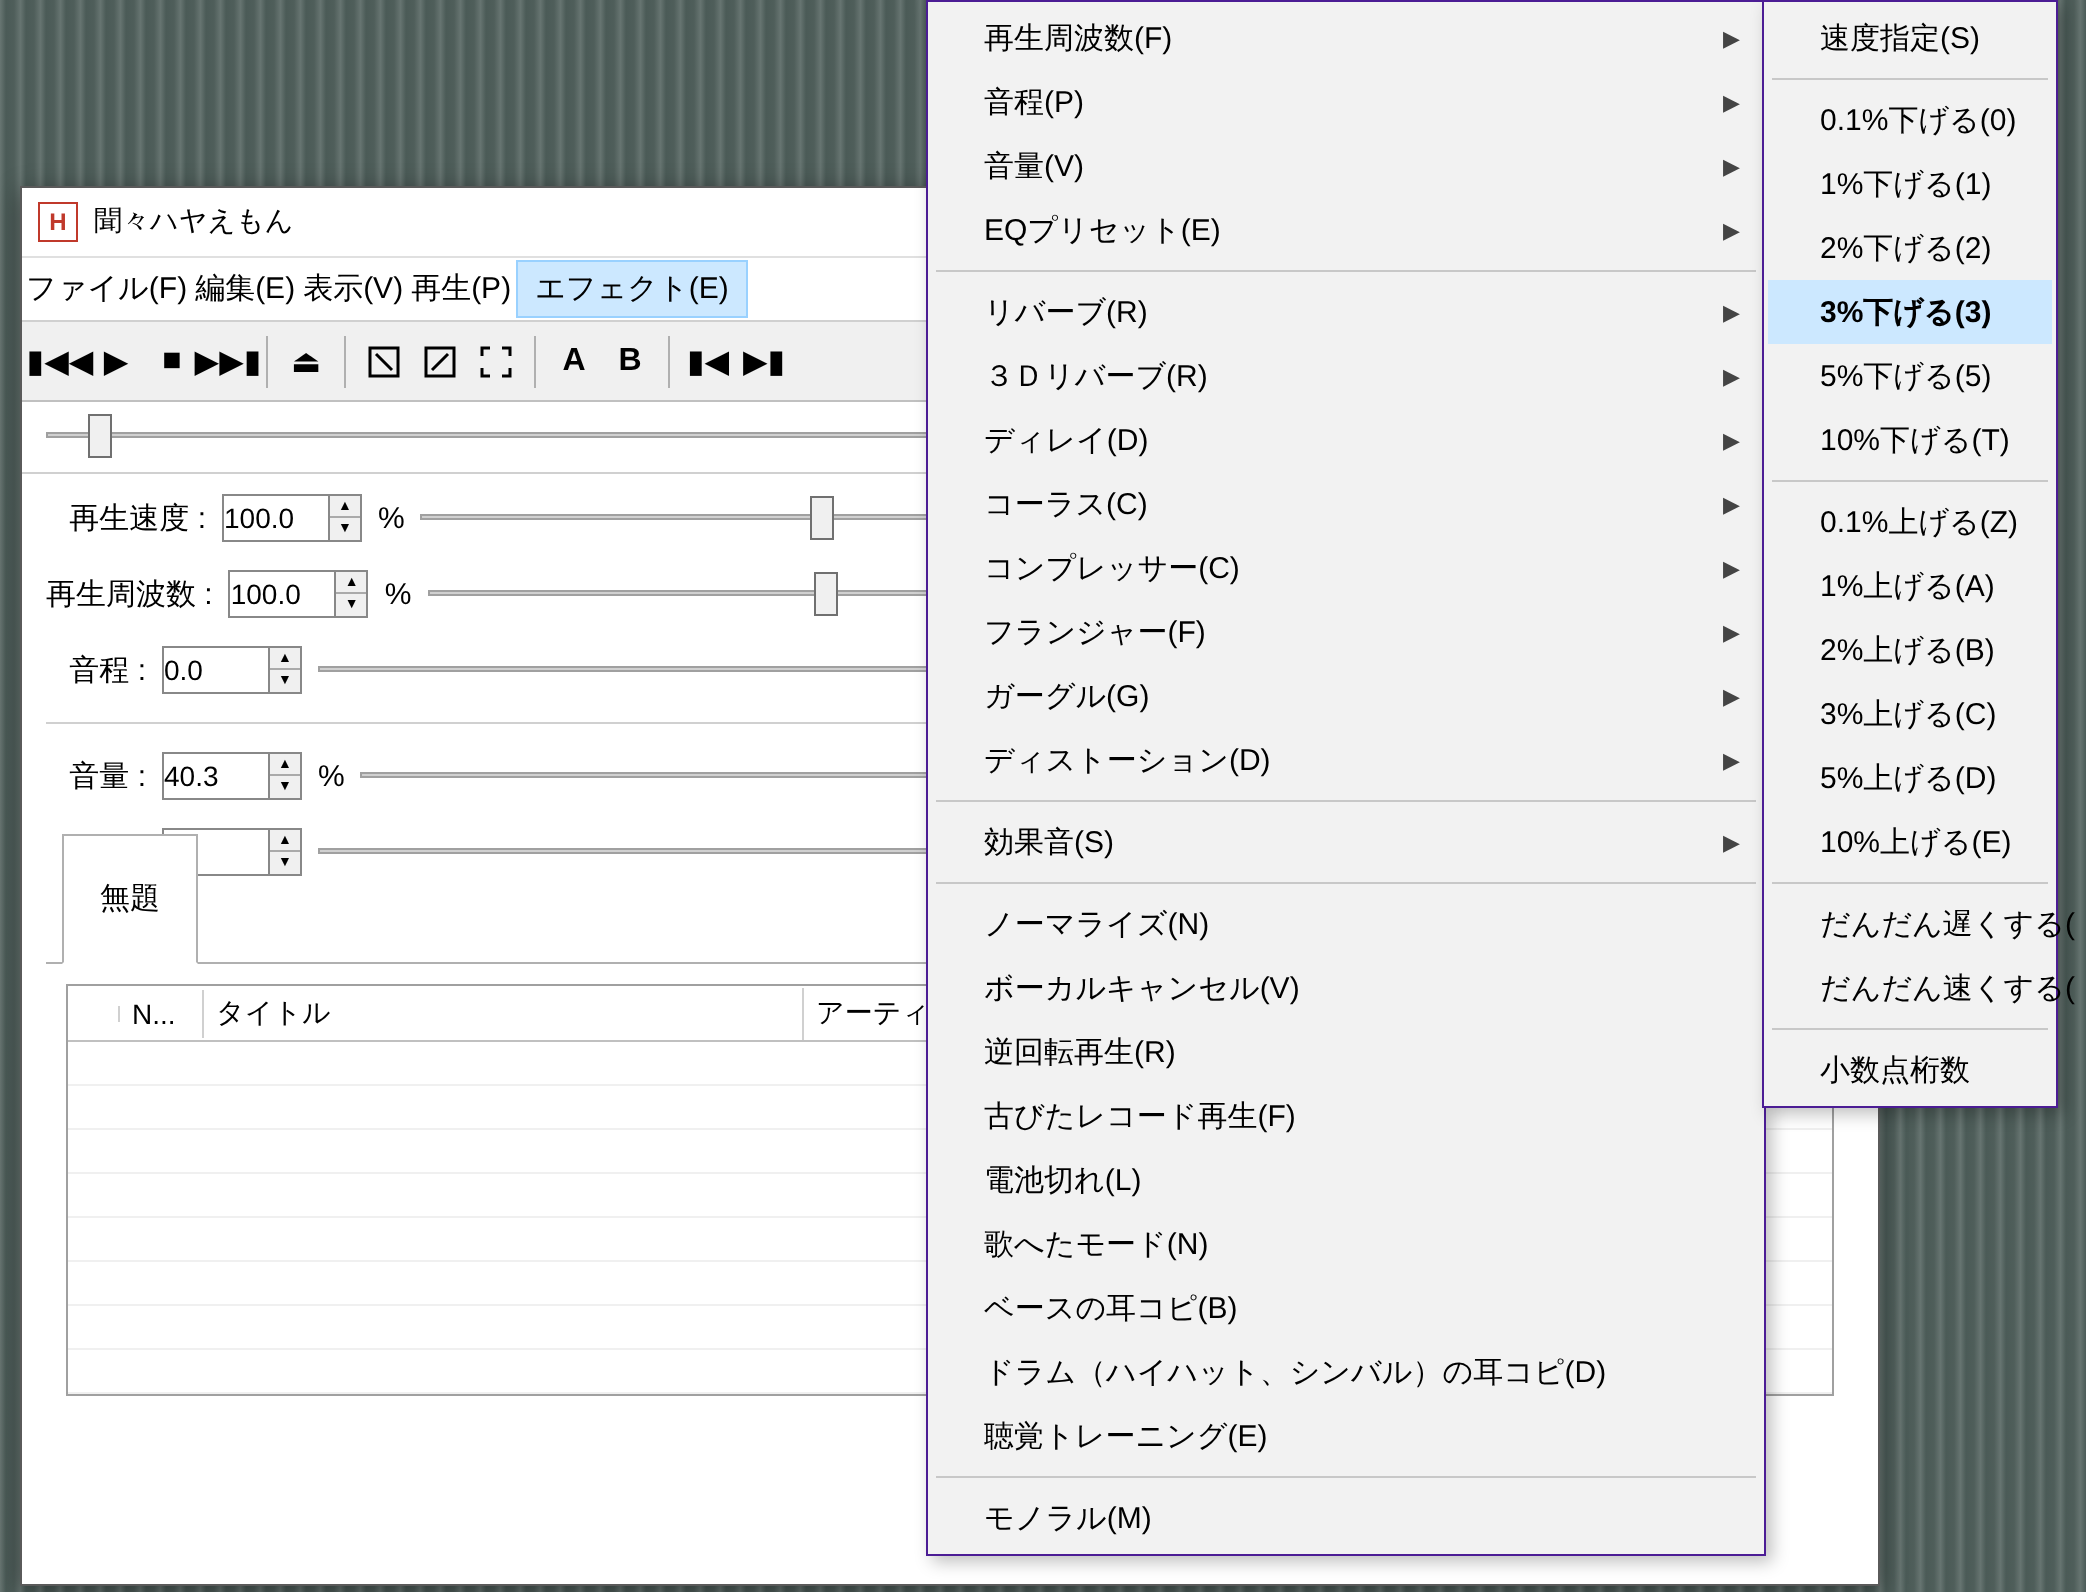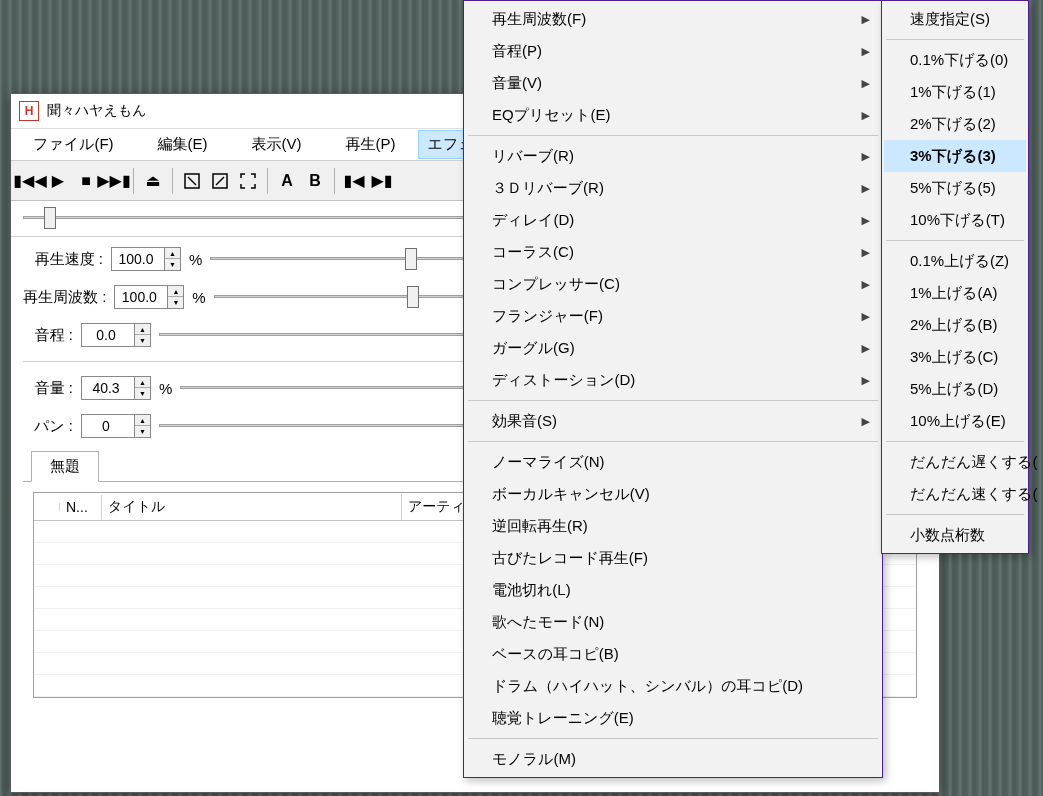--- a/index.html
+++ b/index.html
@@ -38,21 +38,21 @@
   }
   .app-title { font-size: 14px; }
   .menubar {
     height: 32px;
     display: flex;
     align-items: center;
     border-bottom: 1px solid #d0d0d0;
     background: #ffffff;
   }
   .menu-item {
-    padding: 5px 22px;
+    padding: 5px 2px;
     font-size: 15px;
     cursor: default;
   }
   .menu-item.active { background: #cce8ff; border: 1px solid #99d1ff; padding: 4px 9px; }
   .toolbar {
     height: 40px;
     background: #f0f0f0;
     border-bottom: 1px solid #c0c0c0;
     display: flex;
     align-items: center;
@@ -106,21 +106,21 @@
   }
   .ctrl-row .lbl { min-width: 80px; text-align: right; }
   .ctrl-row .lbl.short { min-width: 50px; }
   .numbox-wrap {
     display: flex; align-items: center;
     border: 1px solid #888;
   }
   .numbox {
     width: 52px; height: 22px;
     border: none;
-    text-align: center;
+    text-align: left;
     padding-right: 4px;
     font-size: 14px;
     font-family: inherit;
   }
   .spin {
     display: flex; flex-direction: column;
     width: 16px;
     border-left: 1px solid #888;
   }
   .spin div {
@@ -136,21 +136,21 @@
   .ctrl-row .hslider { flex: 1; }
   .hr { border-top: 1px solid #d0d0d0; margin: 8px 0 14px 0; }
   .tabs {
     height: 30px;
     display: flex; align-items: flex-end;
     padding-left: 8px;
     border-bottom: 1px solid #b0b0b0;
     margin-top: 8px;
   }
   .tab {
-    padding: 5px 18px;
+    padding: 22px 18px;
     border: 1px solid #b0b0b0;
     border-bottom: 1px solid #ffffff;
     background: #ffffff;
     font-size: 15px;
     margin-bottom: -1px;
     font-family: Liberation Serif, serif;
   }
   .table-area {
     margin: 10px;
     border: 1px solid #a0a0a0;

